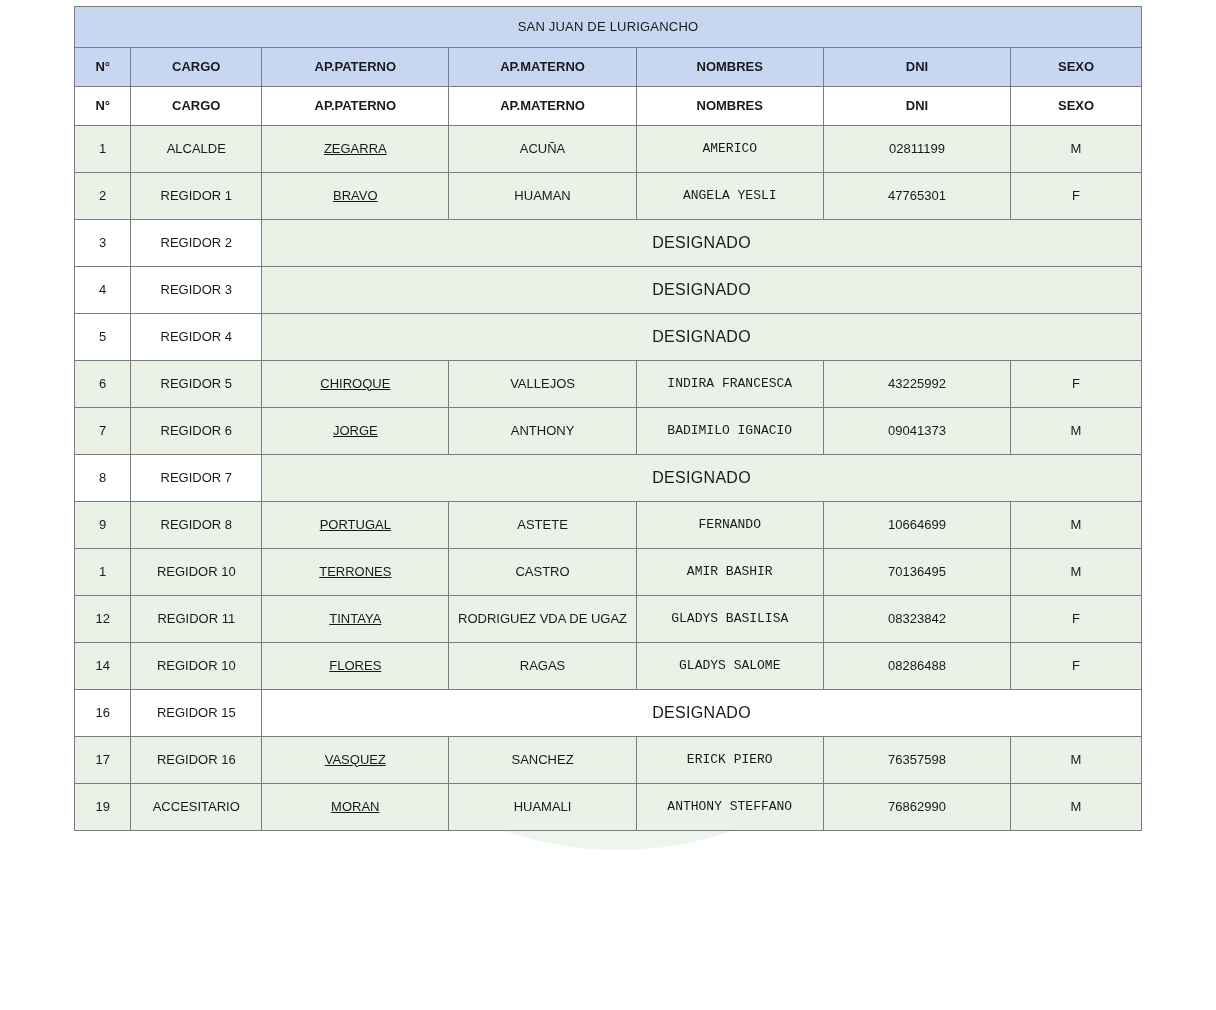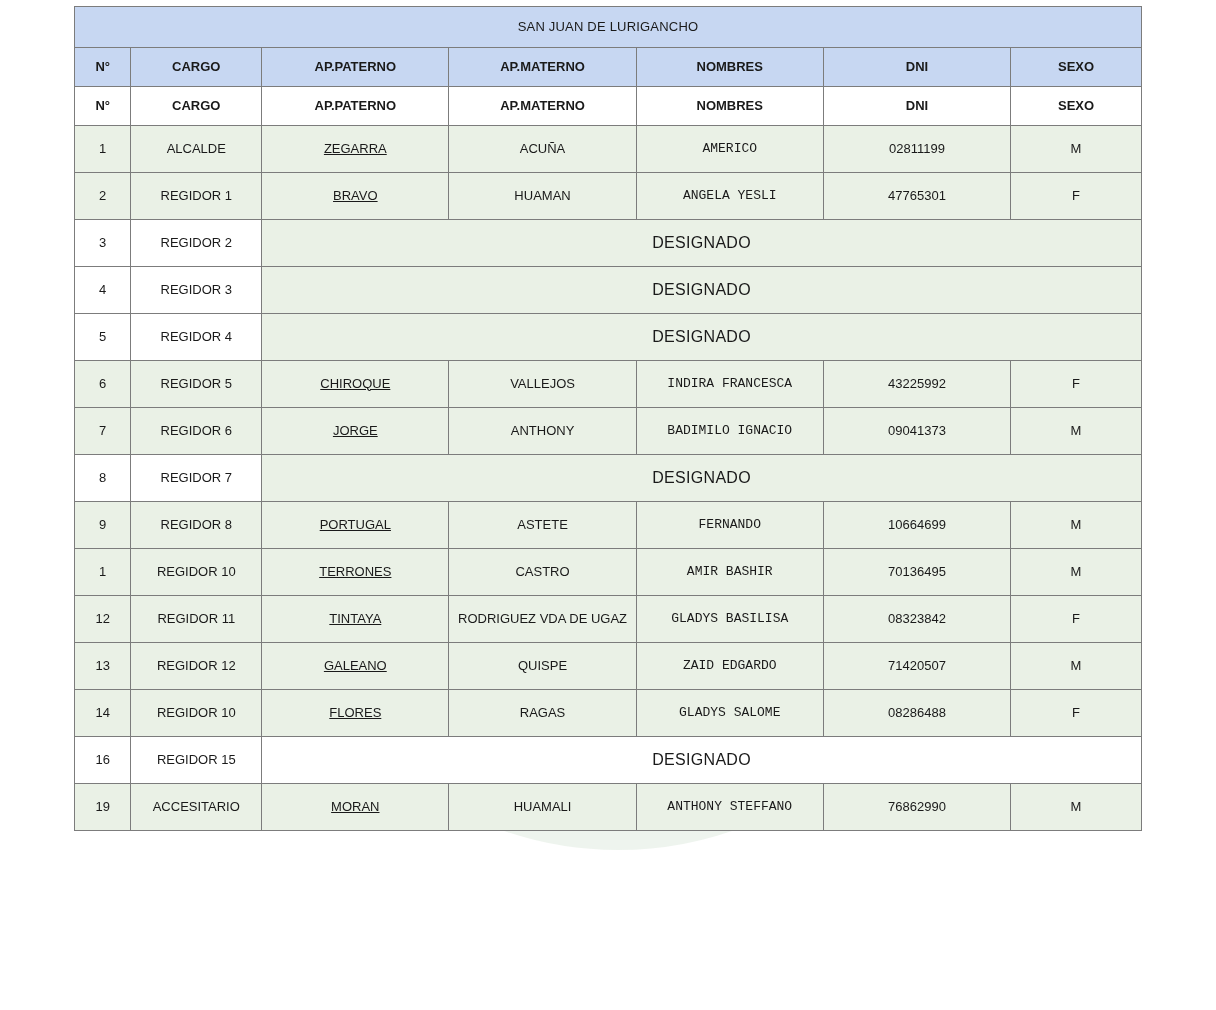--- a/index.html
+++ b/index.html
@@ -261,43 +261,43 @@
         <tr>
           <td class="num">12</td>
           <td class="cargo">REGIDOR 11</td>
           <td class="ap-paterno">TINTAYA</td>
           <td class="ap-materno">RODRIGUEZ VDA DE UGAZ</td>
           <td class="nombres">GLADYS BASILISA</td>
           <td class="dni">08323842</td>
           <td class="sexo">F</td>
         </tr>
         <tr>
-          <td class="num">13</td>
-          <td class="cargo">REGIDOR 12</td>
-          <td class="ap-paterno">GALEANO</td>
-          <td class="ap-materno">QUISPE</td>
-          <td class="nombres">ZAID EDGARDO</td>
-          <td class="dni">71420507</td>
-          <td class="sexo">M</td>
-        </tr>
-        <tr>
           <td class="num">14</td>
           <td class="cargo">REGIDOR 10</td>
           <td class="ap-paterno">FLORES</td>
           <td class="ap-materno">RAGAS</td>
           <td class="nombres">GLADYS SALOME</td>
           <td class="dni">08286488</td>
           <td class="sexo">F</td>
         </tr>
         <tr class="designado plain">
           <td class="num">16</td>
           <td class="cargo">REGIDOR 15</td>
           <td class="desig-cell" colspan="5">DESIGNADO</td>
         </tr>
         <tr>
+          <td class="num">17</td>
+          <td class="cargo">REGIDOR 16</td>
+          <td class="ap-paterno">VASQUEZ</td>
+          <td class="ap-materno">SANCHEZ</td>
+          <td class="nombres">ERICK PIERO</td>
+          <td class="dni">76357598</td>
+          <td class="sexo">M</td>
+        </tr>
+        <tr>
           <td class="num">19</td>
           <td class="cargo">ACCESITARIO</td>
           <td class="ap-paterno">MORAN</td>
           <td class="ap-materno">HUAMALI</td>
           <td class="nombres">ANTHONY STEFFANO</td>
           <td class="dni">76862990</td>
           <td class="sexo">M</td>
         </tr>
       </tbody>
   </table>

